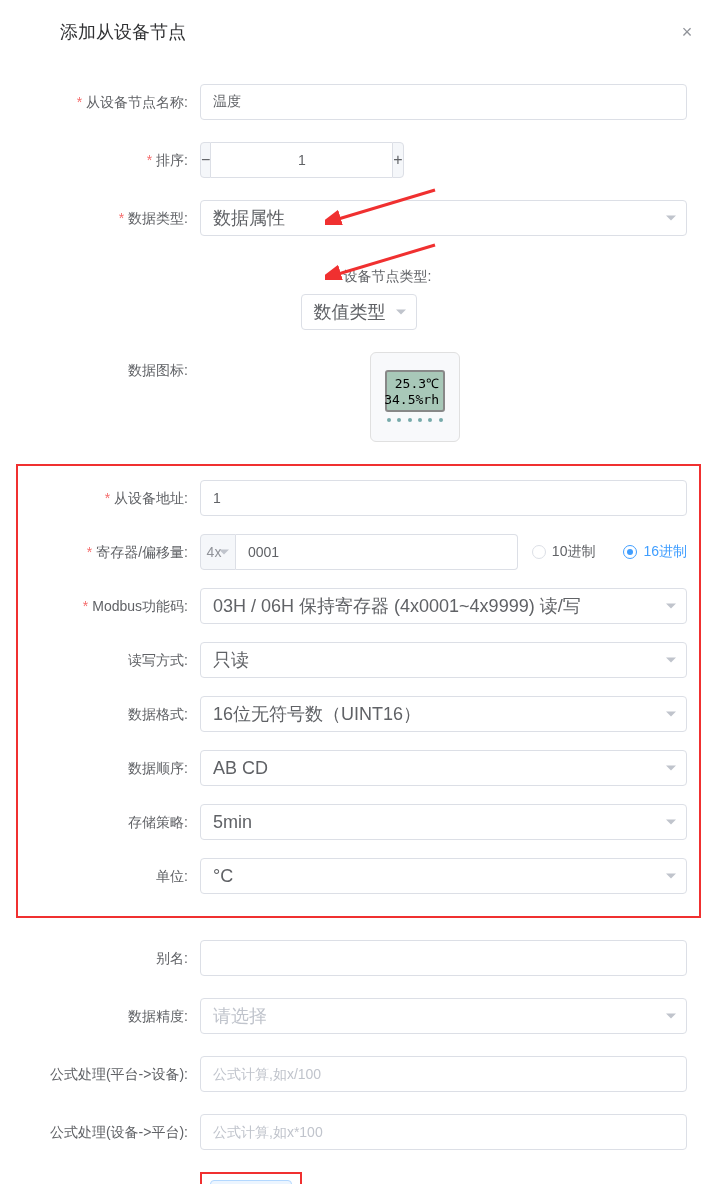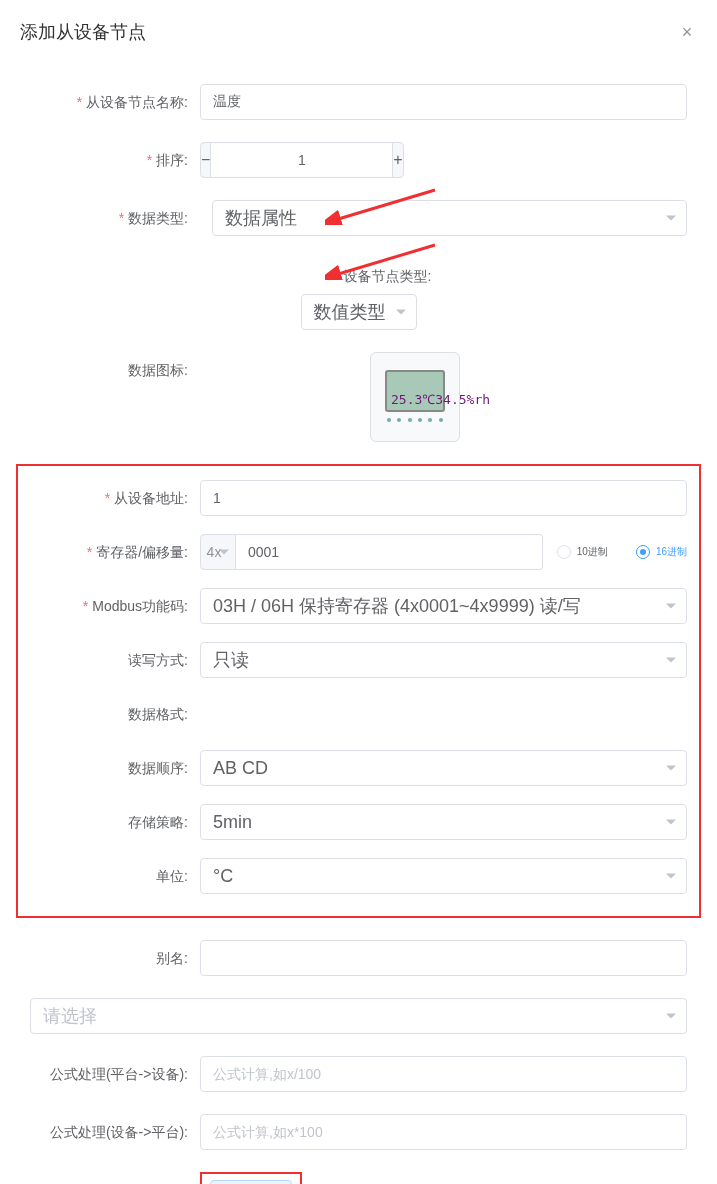--- a/index.html
+++ b/index.html
@@ -21,20 +21,21 @@
     .modal-header {
       display: flex;
       justify-content: space-between;
       align-items: center;
       padding: 20px 20px 10px 20px;
     }
     .modal-title {
       font-size: 18px;
       color: #303133;
       font-weight: normal;
+      margin-left: 40px;
     }
     .modal-close {
       color: #909399;
       font-size: 18px;
       cursor: pointer;
       width: 20px;
       height: 20px;
       text-align: center;
       line-height: 20px;
     }
@@ -142,27 +143,27 @@
       justify-content: center;
       margin-left: 155px;
     }
     .lcd {
       width: 60px;
       height: 42px;
       background: #a8c8b8;
       border: 2px solid #888;
       border-radius: 3px;
       display: flex;
-      flex-direction: row;
-      justify-content: flex-start;
+      flex-direction: column;
+      justify-content: flex-end;
       align-items: flex-end;
       padding: 2px 4px;
       font-family: monospace;
       font-size: 13px;
-      color: #701a75;
+      color: #000000;
       line-height: 1.2;
     }
     .dots-row {
       width: 62px;
       height: 10px;
       display: flex;
       justify-content: space-around;
       align-items: center;
       margin-top: 3px;
     }
@@ -205,21 +206,21 @@
     .radio-group {
       display: flex;
       align-items: center;
       gap: 28px;
       margin-left: 14px;
     }
     .radio-item {
       display: flex;
       align-items: center;
       gap: 6px;
-      font-size: 10px;
+      font-size: 14px;
       cursor: pointer;
     }
     .radio-circle {
       width: 14px;
       height: 14px;
       border-radius: 50%;
       border: 1px solid #dcdfe6;
       position: relative;
     }
     .radio-circle.checked {
@@ -292,21 +293,21 @@
         <div class="form-control">
           <div class="stepper">
             <div class="stepper-btn minus">−</div>
             <input class="stepper-input" value="1" style="">
             <div class="stepper-btn plus">+</div>
           </div>
         </div>
       </div>
 
       
-      <div class="form-row" style="position:relative;gap:12px;">
+      <div class="form-row" style="position:relative;">
         <div class="form-label"><span class="req">*</span><span>数据类型:</span></div>
         <div class="form-control">
           <div class="select-box">
             <span>数据属性</span>
             <span class="select-arrow"></span>
           </div>
         </div>
       </div>
 
       
@@ -389,20 +390,26 @@
           <div class="form-control">
             <div class="select-box">
               <span>只读</span>
               <span class="select-arrow"></span>
             </div>
           </div>
         </div>
 
         <div class="form-row">
           <div class="form-label"><span>数据格式:</span></div>
+          <div class="form-control">
+            <div class="select-box">
+              <span>16位无符号数（UINT16）</span>
+              <span class="select-arrow"></span>
+            </div>
+          </div>
         </div>
 
         <div class="form-row">
           <div class="form-label"><span>数据顺序:</span></div>
           <div class="form-control">
             <div class="select-box">
               <span>AB CD</span>
               <span class="select-arrow"></span>
             </div>
           </div>
@@ -433,20 +440,21 @@
       
       <div class="form-row">
         <div class="form-label"><span>别名:</span></div>
         <div class="form-control">
           <input class="input-text" value="" style="">
         </div>
       </div>
 
       
       <div class="form-row">
+        <div class="form-label"><span>数据精度:</span></div>
         <div class="form-control">
           <div class="select-box placeholder">
             <span>请选择</span>
             <span class="select-arrow"></span>
           </div>
         </div>
       </div>
 
       
       <div class="form-row">

